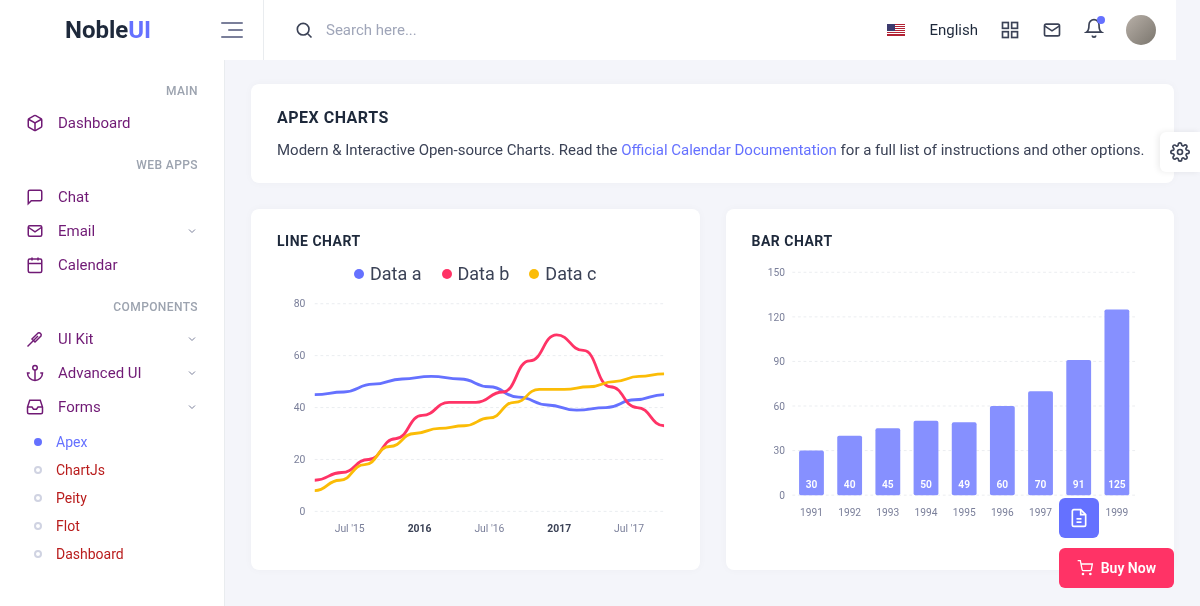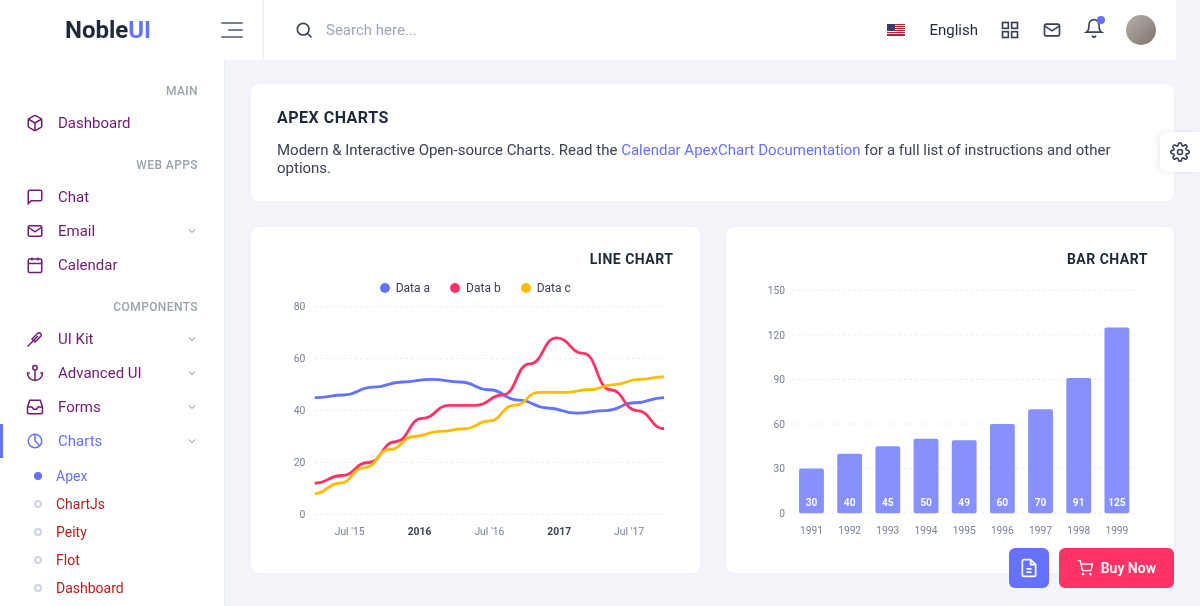--- a/index.html
+++ b/index.html
@@ -36,34 +36,34 @@
 .sub-item.active { color:#6571ff; }
 .dot { width:8px; height:8px; border-radius:50%; border:2px solid #d0d3e2; background:#fff; flex:none; }
 .sub-item.active .dot { background:#6571ff; border-color:#6571ff; }
 .content { flex:1; padding: 84px 26px 26px 26px; overflow-y:auto; height:100%; }
 .card { background:#fff; border-radius:8px; padding: 24px 26px; box-shadow: 0 0 8px rgba(0,0,0,.03); }
 .intro { margin-bottom: 26px; }
 .intro h2 { font-size: 16px; font-weight: 700; letter-spacing:.5px; color:#1e293b; margin-bottom:14px; }
 .intro p { font-size: 15px; color:#3b4256; }
 .intro a { color:#6571ff; text-decoration:none; }
 .row { display:flex; gap: 26px; }
-.col { flex:1;text-align:right; }
+.col { flex:1; }
 .chart-title { font-size:14px; font-weight:700; letter-spacing:.5px; color:#1e293b; margin-bottom:14px; }
-.legend { display:flex; justify-content:center; gap:20px; font-size:12px; color:#3b4256; margin-bottom:0;}
+.legend { display:flex; justify-content:center; gap:20px; font-size:18px; color:#3b4256; margin-bottom:8px;}
 .legend span { display:flex; align-items:center; gap:6px; }
 .legend i { width:10px; height:10px; border-radius:50%; display:block; }
 .line-chart svg { width:100%; height:250px; }
 .bar-chart svg { width:100%; height:260px; }
 .axis-text { font-size:11px; fill:#7a7f9a; }
 .axis-text.bold { font-weight:700; fill:#3b4256; }
 .grid-line { stroke:#e9ecef; stroke-width:1; stroke-dasharray:3 3; }
 .bar { fill:#8690ff; }
 .bar-label { font-size:11px; fill:#fff; font-weight:600; text-anchor:middle; }
 .settings-float { position:absolute; right:0; top:132px; width:40px; height:40px; background:#fff; border-radius:6px 0 0 6px; display:flex; align-items:center; justify-content:center; box-shadow: -2px 0 6px rgba(0,0,0,.08); cursor:pointer; }
-.bottom-float { position:absolute; bottom:18px; right:26px; display:flex; gap:10px; }
+.bottom-float { position:absolute; bottom:18px; right:26px; display:flex; gap:10px;flex-direction:column; }
 .float-doc { width:40px; height:40px; background:#6571ff; border-radius:6px; display:flex; align-items:center; justify-content:center; cursor:pointer; }
 .buy-btn { background:#ff3366; color:#fff; border:none; border-radius:6px; padding:0 18px; height:40px; font-size:14px; font-weight:600; display:flex; align-items:center; gap:8px; cursor:pointer; }
 </style>
 </head>
 <body>
 
 <div class="topbar">
   <div class="logo-wrap">
     <div class="logo"><span>Noble</span><span class="accent">UI</span></div>
     <div class="burger">
@@ -170,30 +170,20 @@
     <div class="nav-item">
       <svg class="nav-ico" viewBox="0 0 24 24">
           <polyline points="22 12 16 12 14 15 10 15 8 12 2 12"></polyline>
           <path d="M5 3h14l3 9v7a2 2 0 01-2 2H4a2 2 0 01-2-2v-7z"></path>
         </svg>
       <span>Forms</span>
       <svg class="chev" viewBox="0 0 24 24">
           <polyline points="6 9 12 15 18 9"></polyline>
         </svg>
     </div>
-    <div class="nav-item active">
-      <svg class="nav-ico" viewBox="0 0 24 24">
-          <path d="M21 12A9 9 0 113 12a9 9 0 0118 0z"></path>
-          <path d="M12 3v9l6 6"></path>
-        </svg>
-      <span>Charts</span>
-      <svg class="chev" viewBox="0 0 24 24">
-          <polyline points="6 9 12 15 18 9"></polyline>
-        </svg>
-    </div>
     <div class="sub-items">
       <div class="sub-item active">
           <span class="dot"></span>
           <span>Apex</span>
         </div>
       <div class="sub-item">
           <span class="dot"></span>
           <span>ChartJs</span>
         </div>
       <div class="sub-item">
@@ -214,21 +204,21 @@
       
       
     </div>
 
   </aside>
 
   <main class="content">
     <div class="card intro">
       <h2>APEX CHARTS</h2>
       <p>
-        <span>Modern &amp; Interactive Open-source Charts. Read the </span><a href="#">Calendar ApexChart Documentation</a><span> for a full list of instructions and other options.</span>
+        <span>Modern &amp; Interactive Open-source Charts. Read the </span><a href="#">Official Calendar Documentation</a><span> for a full list of instructions and other options.</span>
       </p>
     </div>
 
     <div class="row">
       <div class="card col line-chart">
         <div class="chart-title">LINE CHART</div>
         <div class="legend">
           <span>
               <i style="background:#6571ff"></i>
               <span>Data a</span>

